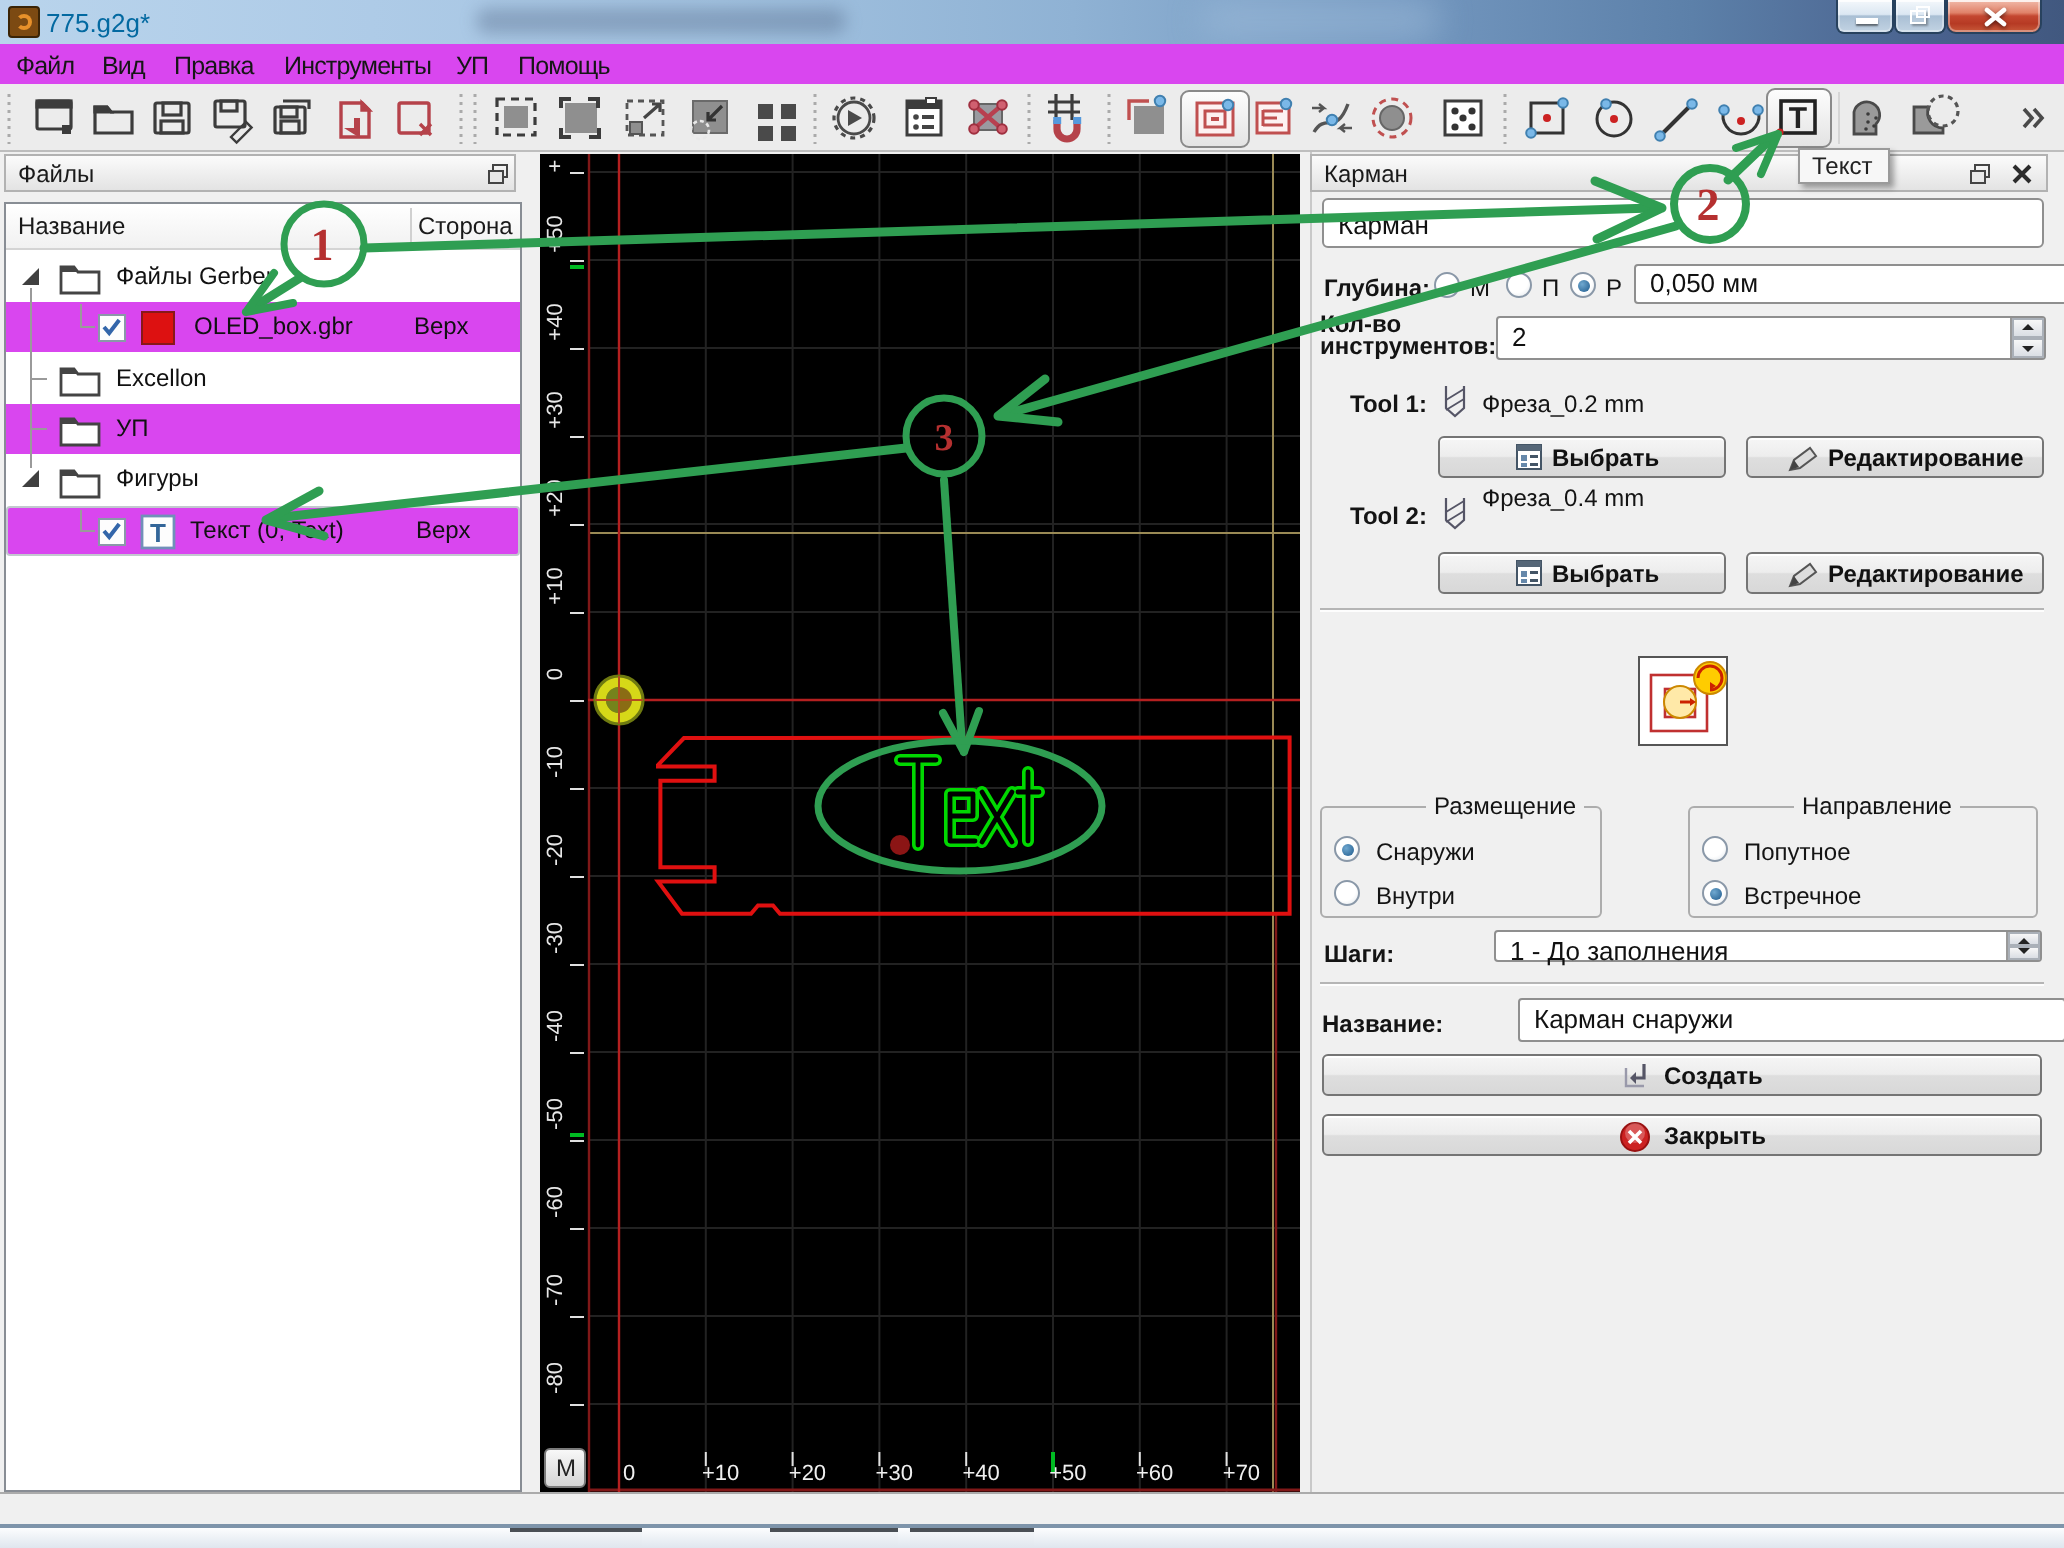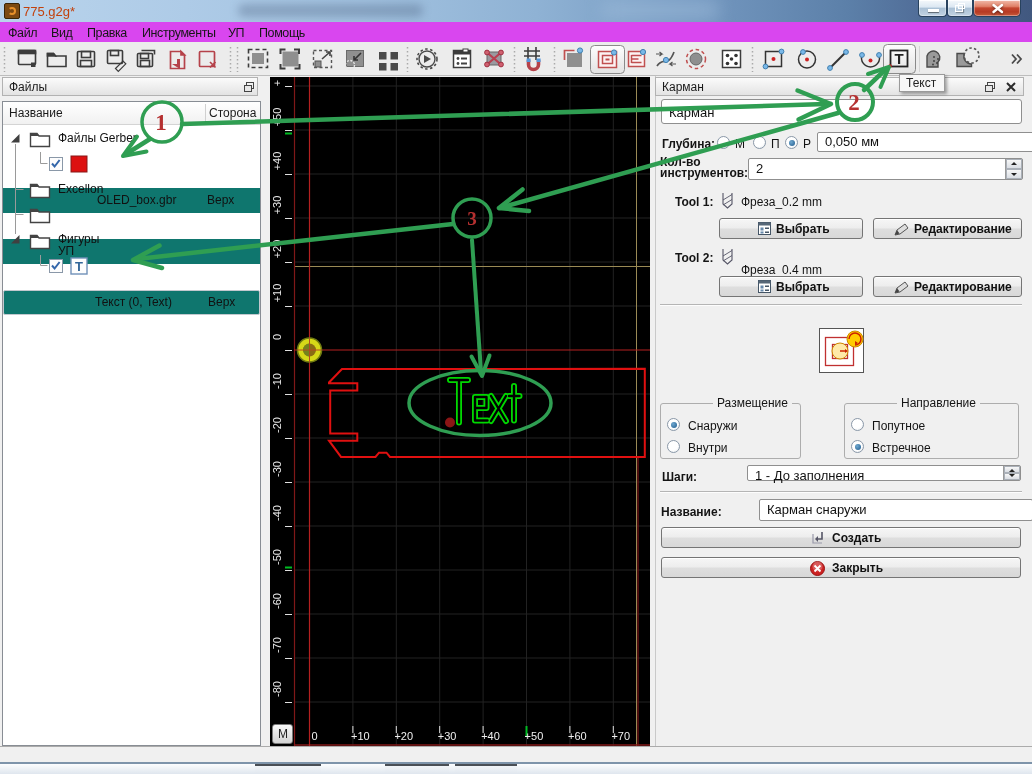--- a/index.html
+++ b/index.html
@@ -6,21 +6,21 @@
 html,body { width:1032px; height:774px; overflow:hidden; }
 body { font-family:"Liberation Sans", sans-serif; position:relative; background:#f0f0f0; }
 .abs { position:absolute; }
 
 #titlebar { left:0; top:0; width:1032px; height:22px;
   background:linear-gradient(90deg,#b9d4ec 0%,#aecbe7 18%,#a2c2e0 35%,#8fb2d4 52%,#7397bf 68%,#5c80a9 82%,#49618d 94%,#41587f 100%); }
 #titlebar .blob1 { left:238px; top:4px; width:185px; height:13px; background:rgba(75,95,125,0.35); filter:blur(4px); border-radius:6px; }
 #titlebar .blob2 { left:600px; top:0px; width:120px; height:20px; background:rgba(160,190,220,0.5); filter:blur(8px); border-radius:10px; }
 #appicon { left:4px; top:3px; width:16px; height:16px; background:#7c4a12; border:1px solid #3a2406; border-radius:2px; }
 #appicon .c { position:absolute; left:3px; top:3px; width:8px; height:8px; border:2px solid #e8912a; border-radius:50%; border-left-color:transparent; }
-#wtitle { left:23px; top:4px; font-size:13px; color:#c2410c; }
+#wtitle { left:23px; top:4px; font-size:13px; color:#0369a1; }
 
 .wbtn { top:0; height:17px; border:1px solid #28425e; border-top:none; box-shadow:inset 0 1px 0 rgba(255,255,255,.7), inset 0 0 0 1px rgba(255,255,255,.35); }
 #btnmin { left:918px; width:29px; border-radius:0 0 4px 4px; background:linear-gradient(#f4f8fb 0%,#dbe7f2 45%,#a9bfd4 50%,#c2d3e3 100%); }
 #btnmax { left:947px; width:26px; border-radius:0 0 4px 4px; background:linear-gradient(#f4f8fb 0%,#dbe7f2 45%,#a9bfd4 50%,#c2d3e3 100%); }
 #btncls { left:973px; width:48px; border-radius:0 0 5px 5px; background:linear-gradient(#f2bcac 0%,#e08168 40%,#c44730 50%,#b63a24 74%,#c85a3a 100%); }
 #btnmin .g { position:absolute; left:9px; top:9px; width:11px; height:3px; background:#fff; box-shadow:0 1px 1px rgba(0,0,0,.5);}
 #btnmax .g { position:absolute; left:7px; top:5px; width:8px; height:7px; border:1.5px solid #fff; background:rgba(255,255,255,0.1); box-shadow:1px 1px 1px rgba(0,0,0,.3);}
 #btnmax .g2 { position:absolute; left:10px; top:3px; width:7px; height:6px; border:1.5px solid #fff; }
 
 
@@ -30,21 +30,21 @@
 #toolbar { left:0; top:42px; width:1032px; height:34px; background:#ececec; border-bottom:1px solid #bdbdbd; }
 
 #mainbg { left:0; top:76px; width:1032px; height:670px; background:#f0f0f0; }
 
 .dockhead { height:19px; background:linear-gradient(#fbfbfb,#e3e3e3); border:1px solid #b2b2b2; font-size:12px; color:#1a1a1a; }
 .dockhead .t { position:absolute; left:6px; top:2px; }
 
 #tree { left:2px; top:101px; width:259px; height:645px; background:#fff; border:1px solid #888d94; }
 #treehead { left:3px; top:102px; width:257px; height:23px; background:linear-gradient(#ffffff,#f1f1f1); border-bottom:1px solid #d4d4d4; font-size:12px; color:#1a1a1a; }
 .trow { left:3px; width:257px; height:25px; font-size:12px; color:#111; }
-.stripe { background:#0f766e;margin-top:37px; }
+.stripe { background:#d946ef; }
 .cellside { position:absolute; left:204px; top:5px; }
 .ctext { position:absolute; top:5px; }
 
 #rpanel { left:655px; top:76px; width:377px; height:670px; background:#f0f0f0; border-left:1px solid #c9c9c9; }
 .inp { position:absolute; background:#fff; border:1px solid #8f8f8f; border-radius:2px; font-size:13px; color:#111; }
 .inp .v { position:absolute; left:7px; top:3px; }
 .blab { position:absolute; font-size:12px; font-weight:bold; color:#141414; }
 .nlab { position:absolute; font-size:12px; color:#141414; }
 
 .spin { position:absolute; width:17px; border-left:1px solid #9a9a9a; right:0; top:0; bottom:0; }
@@ -544,21 +544,21 @@
         <path d="M1,12 l2,-5 l8,-6 l3,4 l-8,6 z" fill="#ddd" stroke="#555" stroke-width="1"></path>
         <path d="M1,12 l2,-5 l2.5,3.5 z" fill="#444"></path>
       </svg>
   <span style="position:absolute;left:40px;top:3px">Редактирование</span>
     </div>
 <span class="blab" style="left:675px;top:251px">Tool 2:</span>
 <svg width="13" height="17" style="left:721px;top:248px" viewBox="0 0 13 17">
       <path d="M2,1 V12 L6.5,16 L11,12 V1" fill="none" stroke="#556" stroke-width="1.1"></path>
       <path d="M2,8 L11,2.5 M2,13 L11,7.5" stroke="#556" stroke-width="0.9"></path>
     </svg>
-<span class="nlab" style="left:741px;top:263px">Фреза_0.4 mm</span>
+<span class="nlab" style="left:741px;top:242px">Фреза_0.4 mm</span>
 <div class="btn" style="left:719px;top:276px;width:144px;height:21px">
   <svg width="13" height="13" style="left:38px;top:3px" viewBox="0 0 13 13">
         <rect x="0.5" y="0.5" width="12" height="12" fill="#fff" stroke="#456"></rect>
         <rect x="0.5" y="0.5" width="12" height="3" fill="#567"></rect>
         <rect x="2.5" y="5.5" width="3" height="3" fill="#68a"></rect>
         <rect x="7" y="5.5" width="4" height="1.5" fill="#456"></rect>
         <rect x="2.5" y="9.5" width="3" height="2" fill="#68a"></rect>
         <rect x="7" y="9.5" width="4" height="1.5" fill="#456"></rect>
       </svg>
   <span style="position:absolute;left:56px;top:3px">Выбрать</span>

